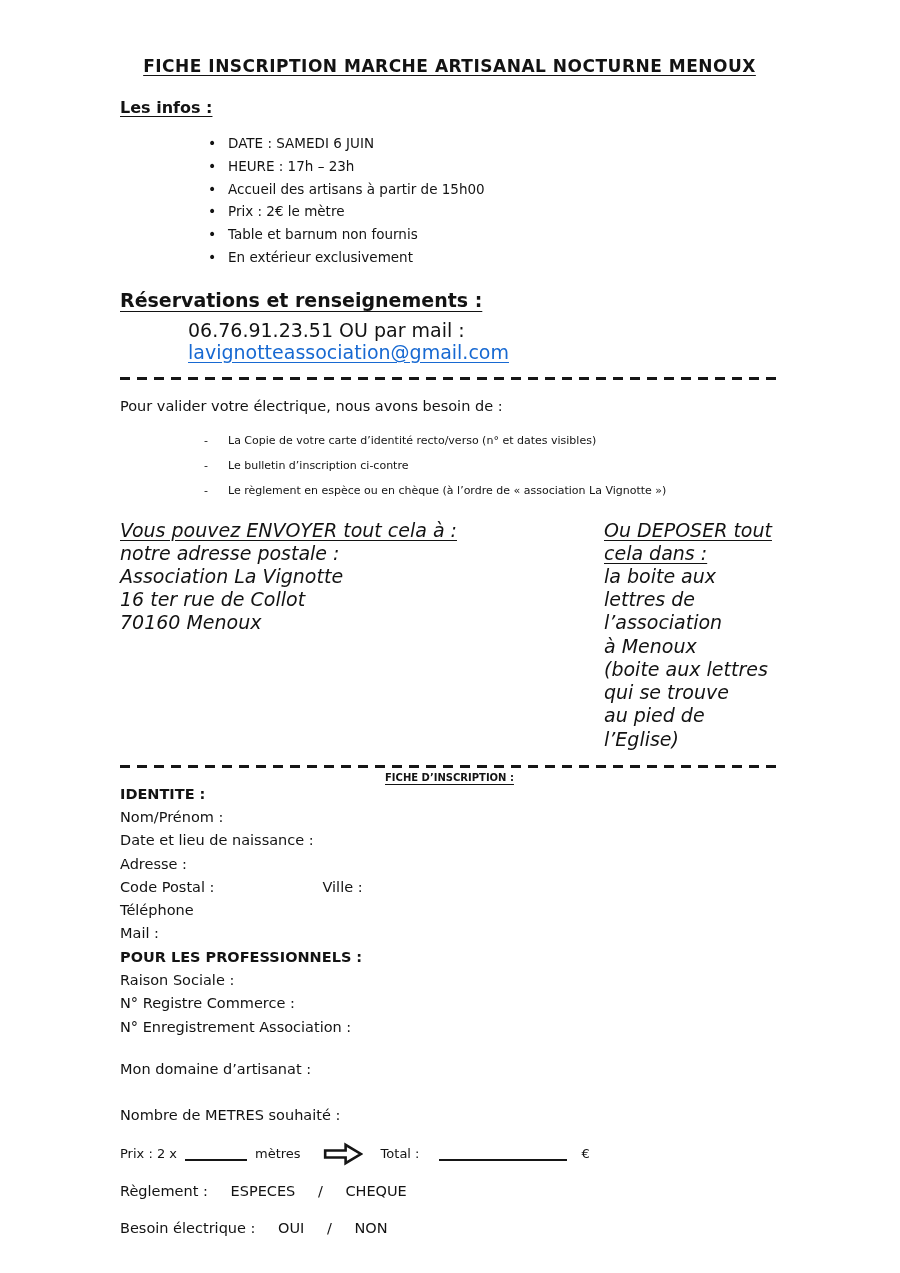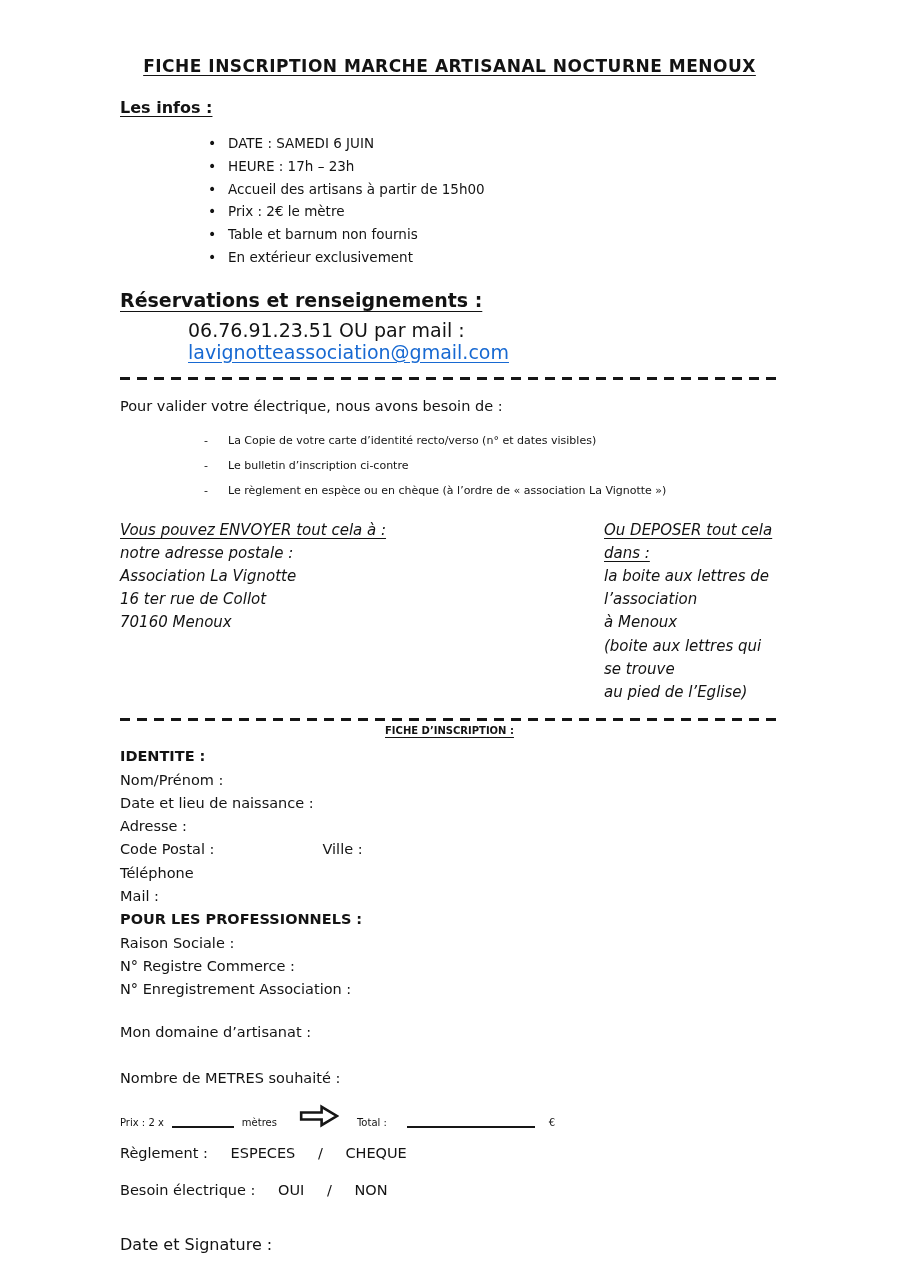--- a/index.html
+++ b/index.html
@@ -80,52 +80,52 @@
     font-size: 11px;
     line-height: 25.3px;
     padding-left: 24px;
   }
   .dash-list li::before {
     content: "-";
     position: absolute;
     left: 0;
   }
 
-  .columns { margin-top: 15px; display: flex; font-style: italic; font-size: 15px; }
+  .columns { margin-top: 15px; display: flex; font-style: italic; font-size: 19px; }
   .col-left  { width: 484px; }
   .col-right { flex: 1; }
   .columns .col-head {
     font-style: italic;
     text-decoration: underline;
     text-underline-offset: 3px;
     line-height: 23.2px;
   }
   .columns .col-line { line-height: 23.2px; }
 
   .fiche-heading {
     margin-top: 4px;
     text-align: center;
     font-size: 10px;
     font-weight: bold;
   }
   .fiche-heading span { text-decoration: underline; text-underline-offset: 3px; }
 
-  .form-block { margin-top: 9px; font-size: 14.5px; }
+  .form-block { font-size: 14.5px; }
   .form-line { line-height: 23.3px; }
   .form-line.bold { font-weight: bold; }
   .ville-label { display: inline-block; margin-left: 108px; }
 
   .gap-line { margin-top: 19px; font-size: 14.5px; line-height: 23.3px; }
   .gap-line-lg { margin-top: 23px; }
 
   .price-line {
     margin-top: 14px;
-    font-size: 10px;
+    font-size: 13px;
     display: flex;
-    align-items: flex-end;
+    align-items: center;
   }
   .blank {
     display: inline-block;
     border-bottom: 2px solid #161616;
     height: 15px;
     margin: 0 8px;
   }
   .blank-metres { width: 62px; }
   .blank-total { width: 128px; margin-left: 20px; margin-right: 14px; }
   .arrow-wrap { display: inline-flex; margin: 0 18px 0 22px; }

